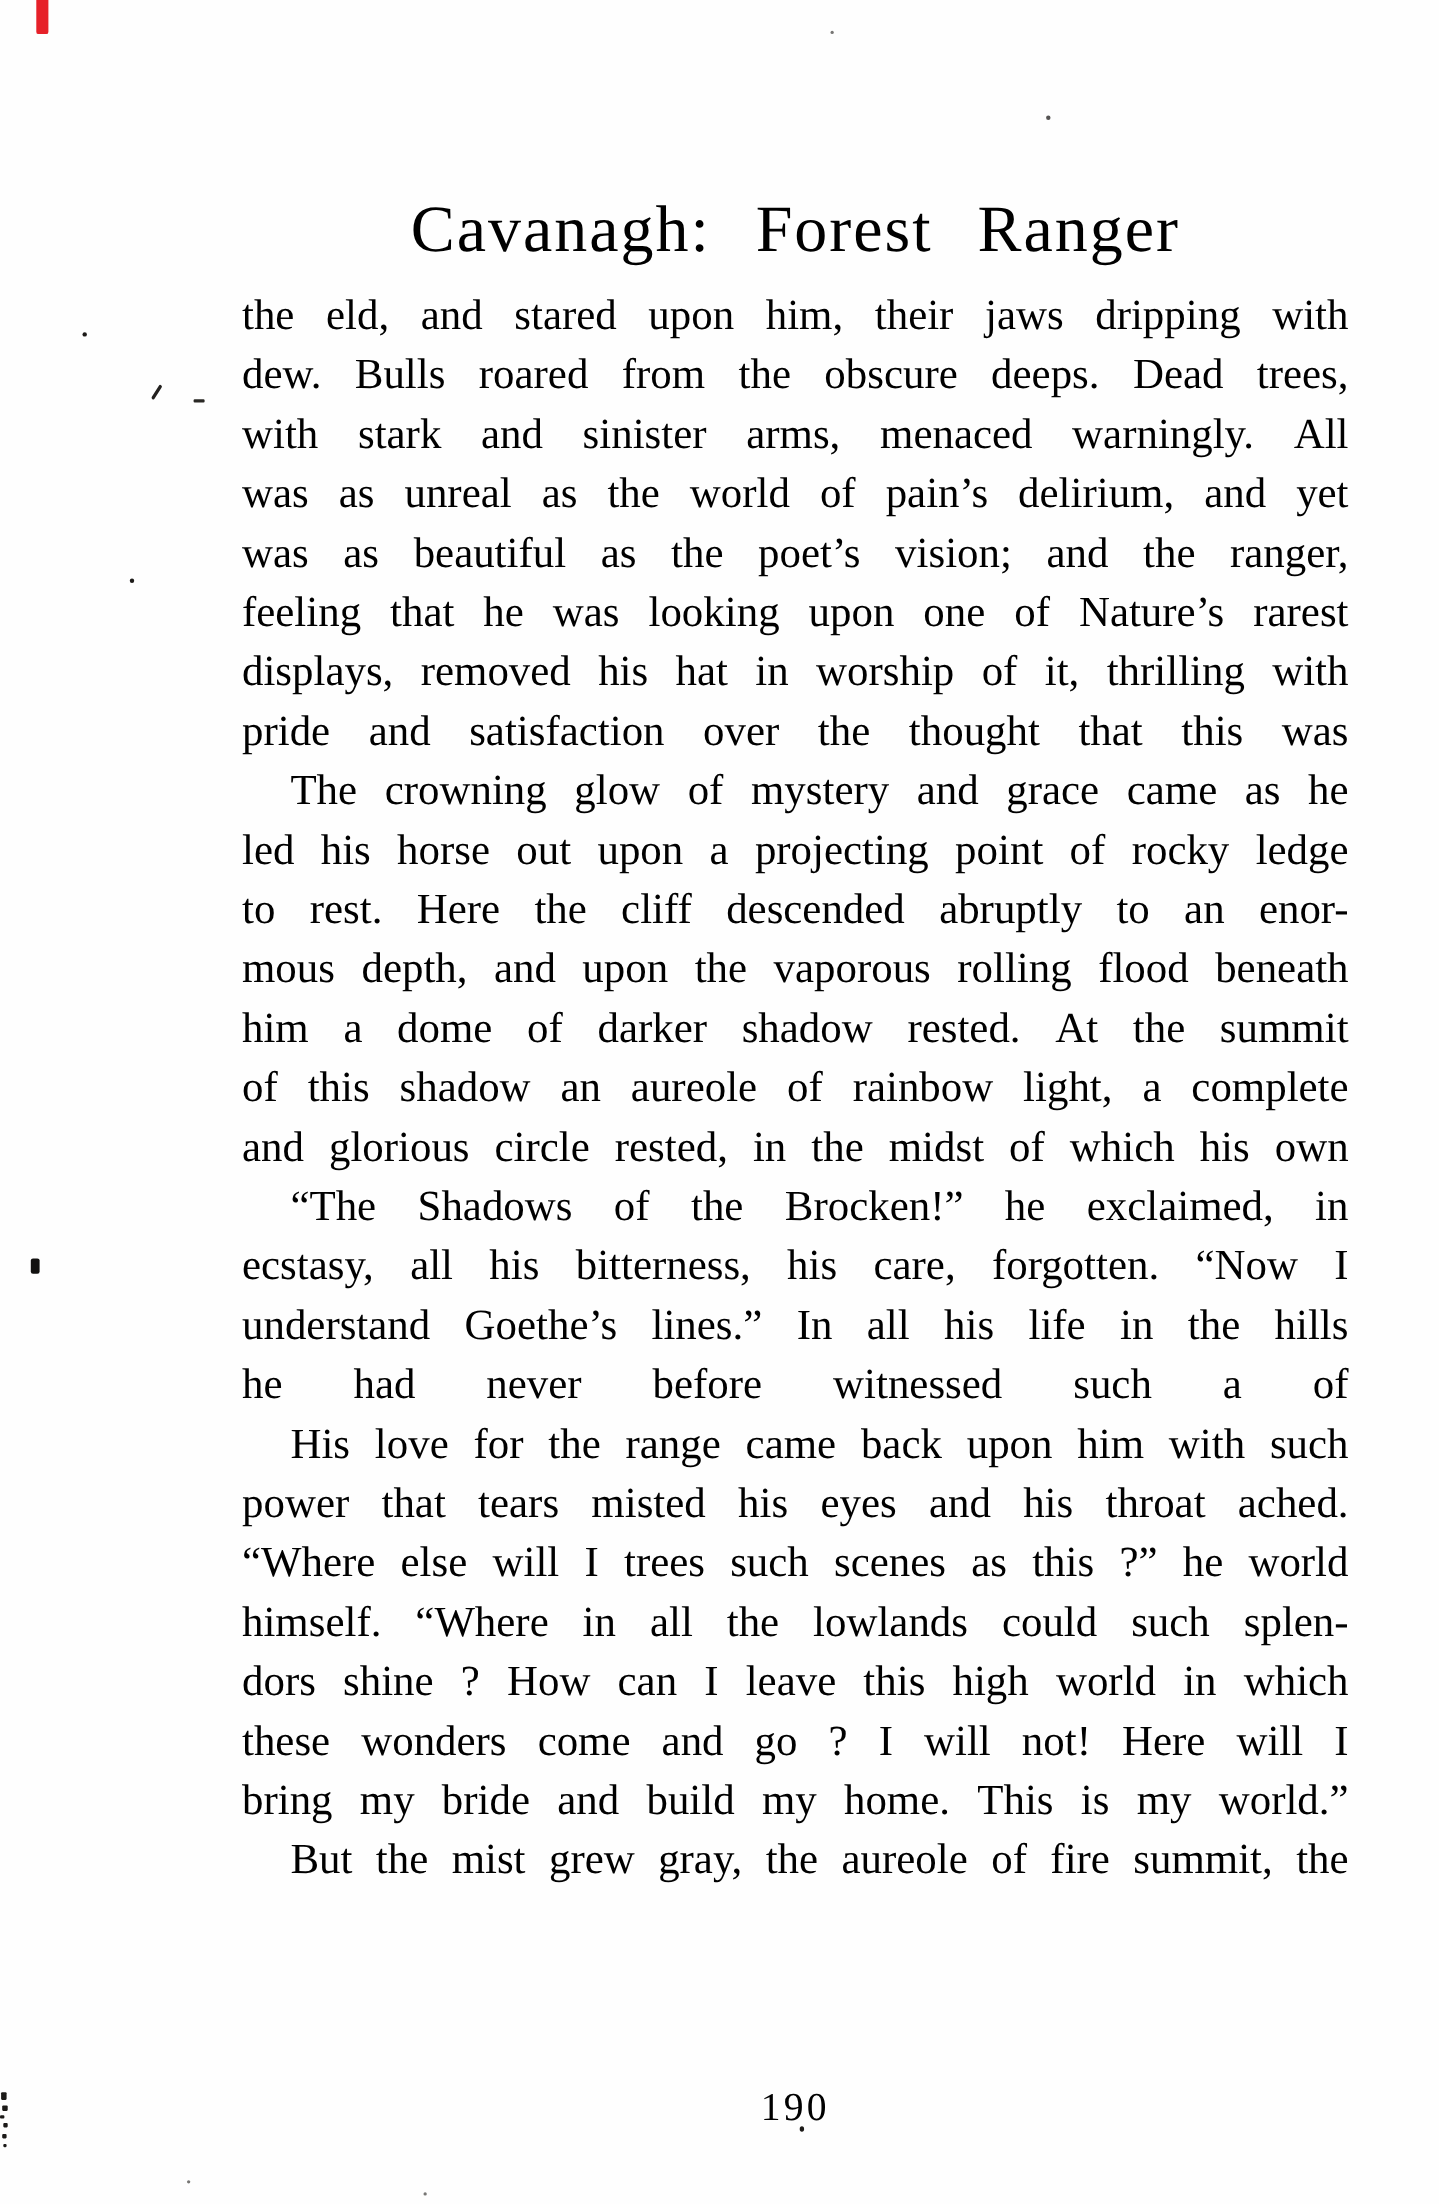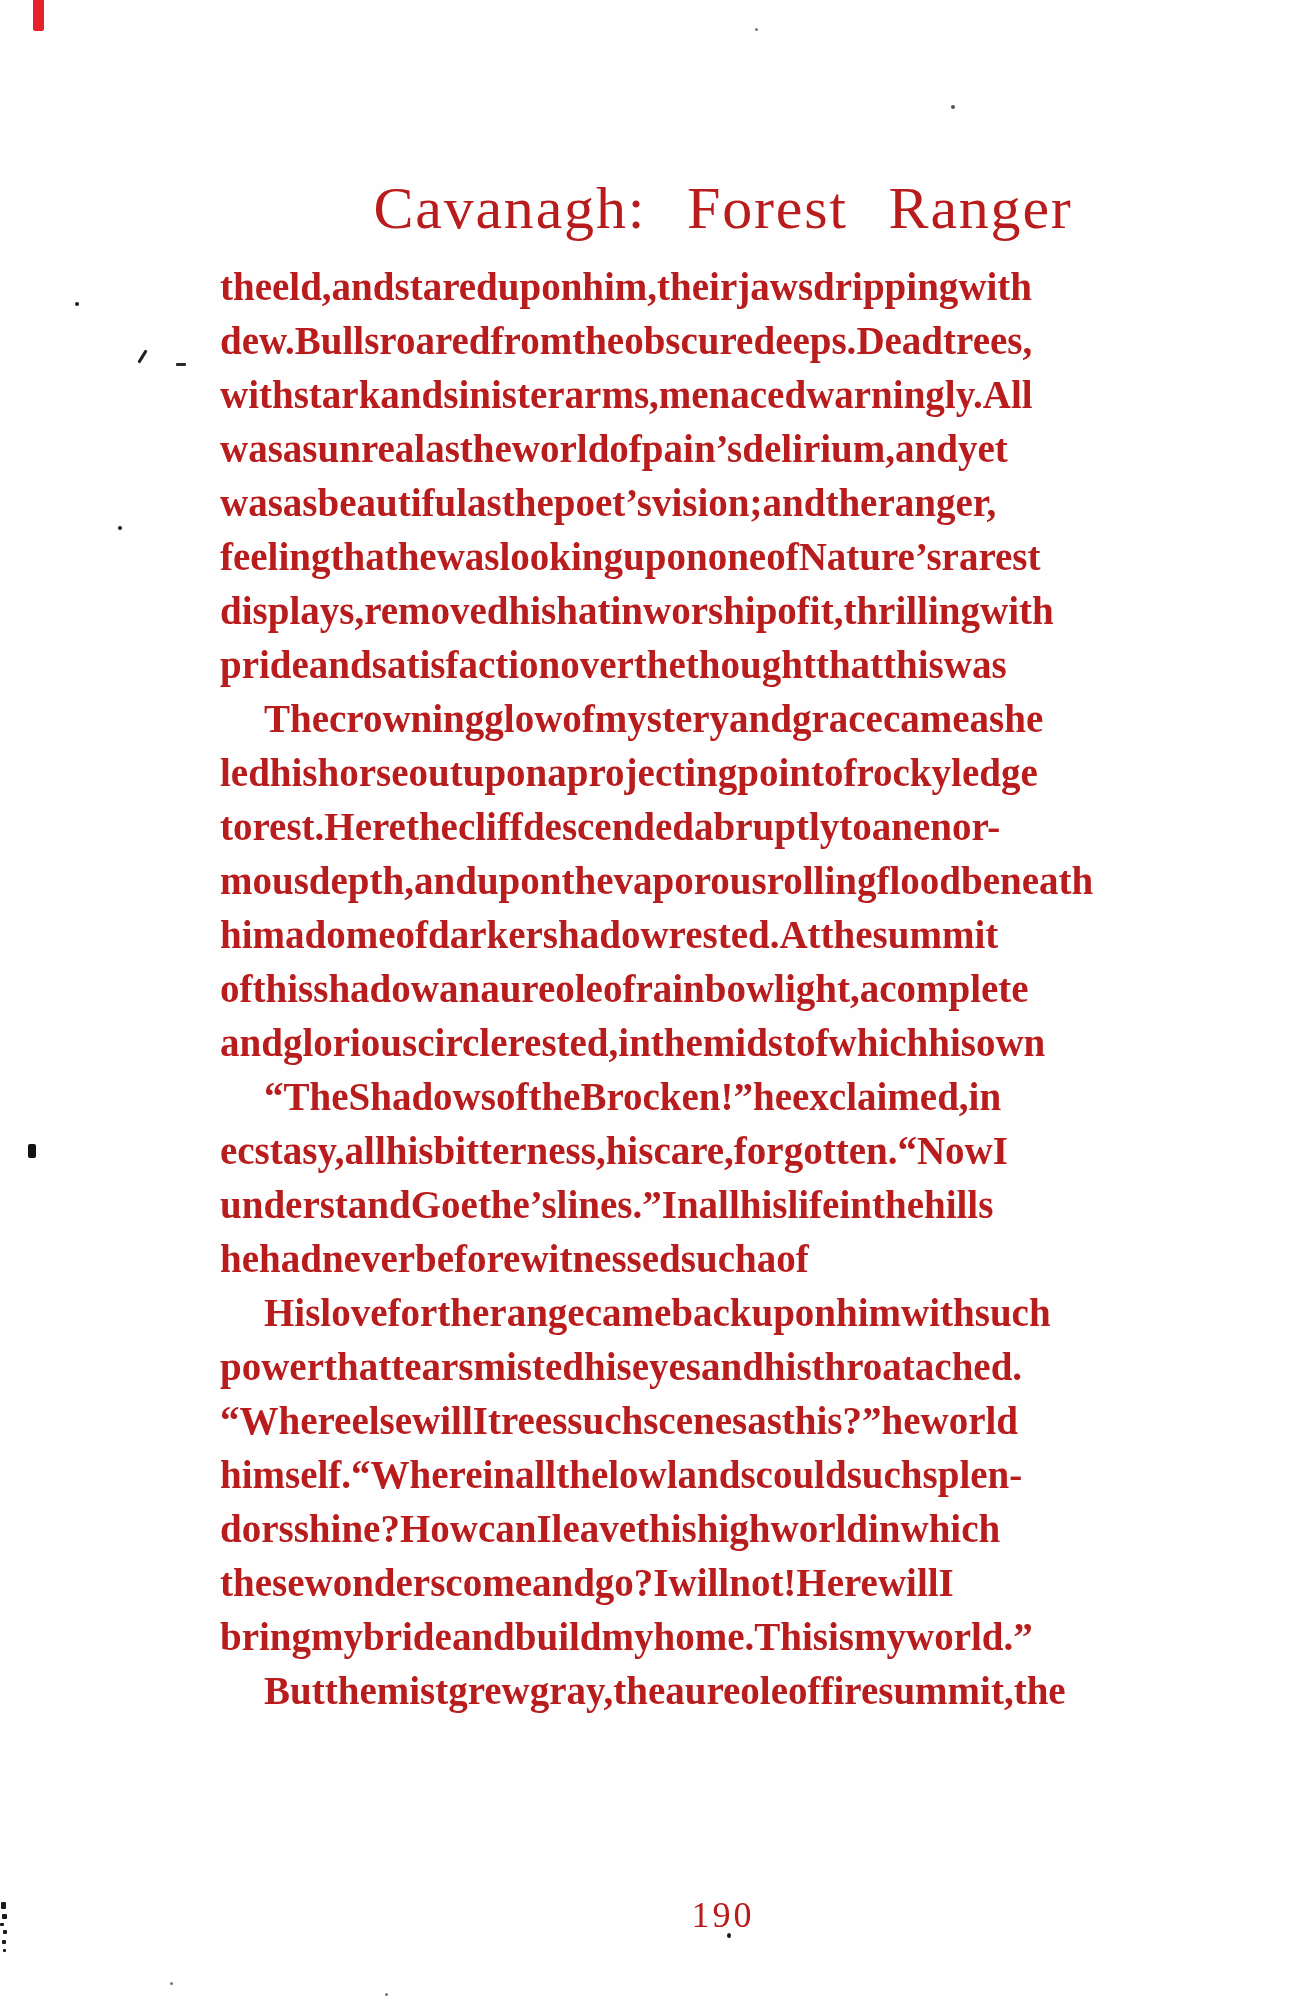--- a/index.html
+++ b/index.html
@@ -2,39 +2,39 @@
 <html><head>
 <meta charset="utf-8">
 <style>
   html,body{margin:0;padding:0;background:#ffffff;}
   .page{
     position:relative;
     width:1308px;height:2004px;
     background:#fefefe;
     overflow:hidden;
     font-family:"Liberation Serif","DejaVu Serif",serif;
-    color:#b91c1c;
+    color:#000000;
   }
   .red-mark{
     position:absolute;left:33px;top:0;width:11px;height:31px;
     border-radius:0 0 2px 2px;
   }
   .title{
     position:absolute;left:220px;top:168px;width:1006px;height:80px;
     margin:0;line-height:80px;
     font-size:60px;font-weight:normal;
     letter-spacing:0.03em;word-spacing:0.4em;
     text-align:center;white-space:nowrap;
   }
   .text-block{
     position:absolute;left:220px;top:260px;width:1006px;
     font-size:39px;
   }
   .line{height:54px;line-height:54px;white-space:nowrap;}
-  .line.jz{display:flex;align-items:baseline;font-weight:bold;}
+  .line.jz{display:flex;justify-content:space-between;align-items:baseline;}
   .line.nj{word-spacing:0.15em;}
   .line.ind{padding-left:44px;}
   .page-number{
     position:absolute;left:220px;top:1890px;width:1006px;height:50px;
     line-height:50px;text-align:center;
     font-size:36px;letter-spacing:3px;
   }
   .speck{position:absolute;background:#1c1a18;border-radius:50%;}
   .speck.sq{border-radius:1px;}
   .fleck-slash{

